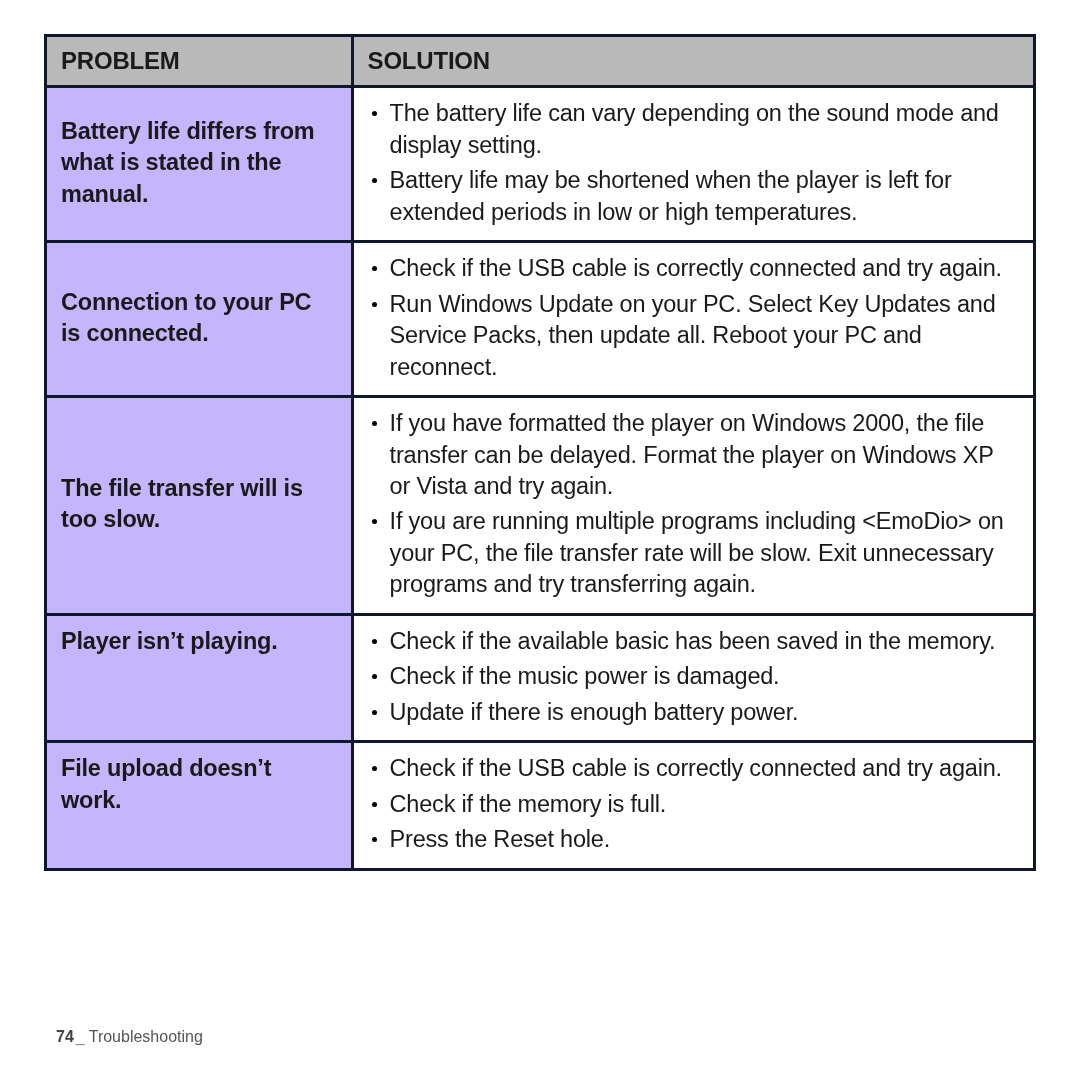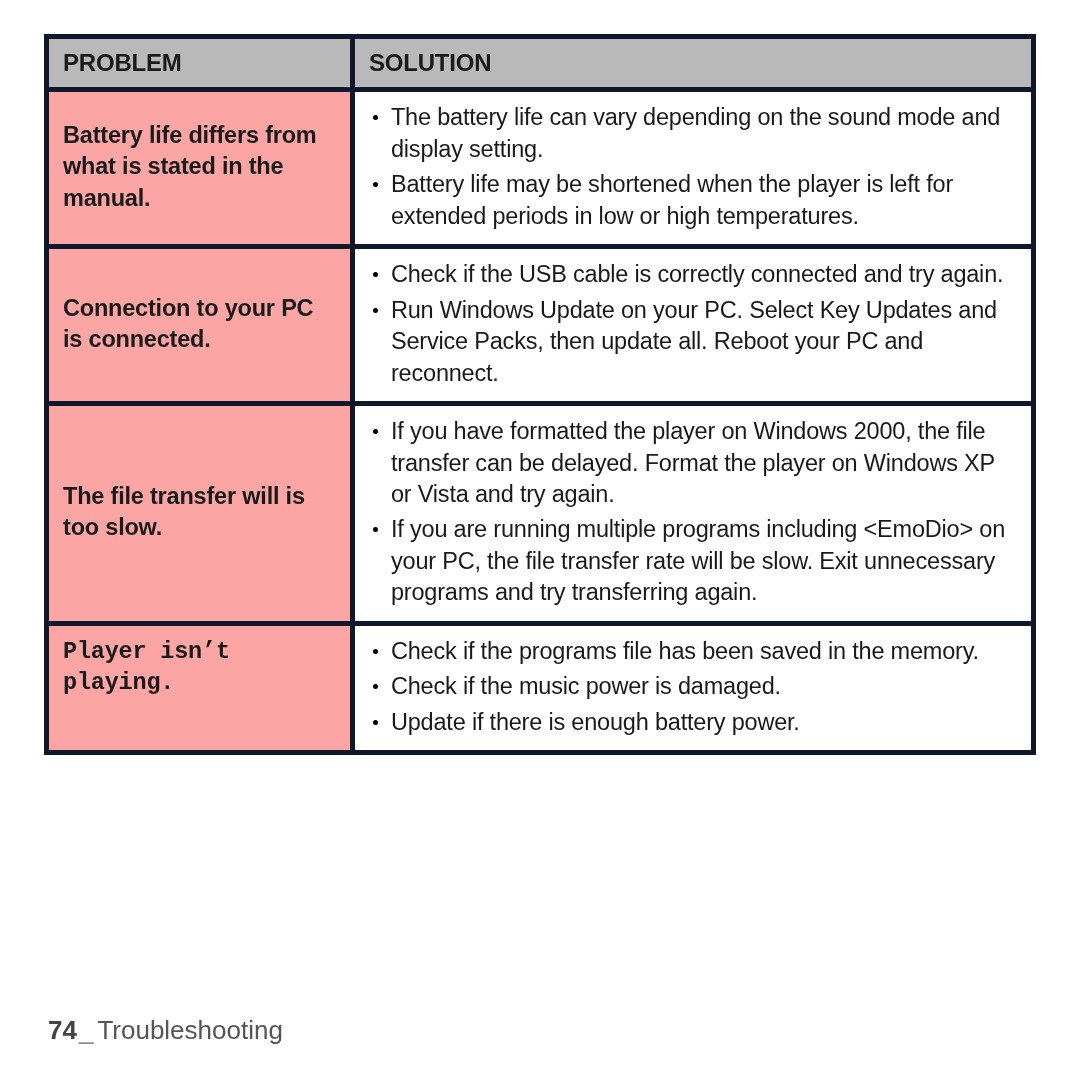--- a/index.html
+++ b/index.html
@@ -19,44 +19,43 @@
     position: relative;
   }
   table.ts {
     width: 100%;
     border-collapse: collapse;
     table-layout: fixed;
   }
   table.ts col.problem { width: 31%; }
   table.ts col.solution { width: 69%; }
   table.ts th, table.ts td {
-    border: 5px solid #0f172a;
+    border: 3px solid #0f172a;
     vertical-align: top;
     font-size: 23.5px;
     line-height: 1.34;
     letter-spacing: -0.2px;
   }
   table.ts th {
     background: #b9b9b9;
     font-weight: bold;
     text-align: left;
     padding: 8px 12px 8px 14px;
     font-size: 24px;
   }
   table.ts td {
     padding: 10px 16px 12px 14px;
   }
   table.ts td.problem-cell {
-    background: #fca5a5;
+    background: #c4b5fd;
     font-weight: bold;
     vertical-align: middle;
   }
   table.ts td.problem-cell.top {
     vertical-align: top;
-    font-family: Liberation Mono, monospace;
   }
   ul.bullets {
     margin: 0;
     padding: 0 0 0 22px;
     list-style: none;
   }
   ul.bullets li {
     position: relative;
     margin: 0 0 4px 0;
     padding: 0;
@@ -67,23 +66,23 @@
     position: absolute;
     left: -18px;
     top: 0.55em;
     width: 5px;
     height: 5px;
     background: #000;
     border-radius: 50%;
   }
   .footer {
     position: absolute;
-    left: 48px;
+    left: 56px;
     bottom: 34px;
-    font-size: 26px;
+    font-size: 16px;
     color: #555;
   }
   .footer .page-no {
     font-weight: bold;
     color: #444;
   }
   .footer .sep {
     color: #888;
     padding: 0 4px 0 2px;
   }
@@ -134,27 +133,37 @@
             <li>If you have formatted the player on Windows 2000, the file transfer can be delayed. Format the player on Windows XP or Vista and try again.</li>
             <li>If you are running multiple programs including &lt;EmoDio&gt; on your PC, the file transfer rate will be slow. Exit unnecessary programs and try transferring again.</li>
           </ul>
         </td>
       </tr>
 
       <tr>
         <td class="problem-cell top">Player isn’t playing.</td>
         <td>
           <ul class="bullets">
-            <li>Check if the programs file has been saved in the memory.</li>
+            <li>Check if the available basic has been saved in the memory.</li>
             <li>Check if the music power is damaged.</li>
             <li>Update if there is enough battery power.</li>
           </ul>
         </td>
       </tr>
 
+      <tr>
+        <td class="problem-cell top">File upload doesn’t work.</td>
+        <td>
+          <ul class="bullets">
+            <li>Check if the USB cable is correctly connected and try again.</li>
+            <li>Check if the memory is full.</li>
+            <li>Press the Reset hole.</li>
+          </ul>
+        </td>
+      </tr>
 
     </tbody>
   </table>
 
   <div class="footer">
     <span class="page-no">74</span><span class="sep">_</span><span>Troubleshooting</span>
   </div>
 
 </div>
 

